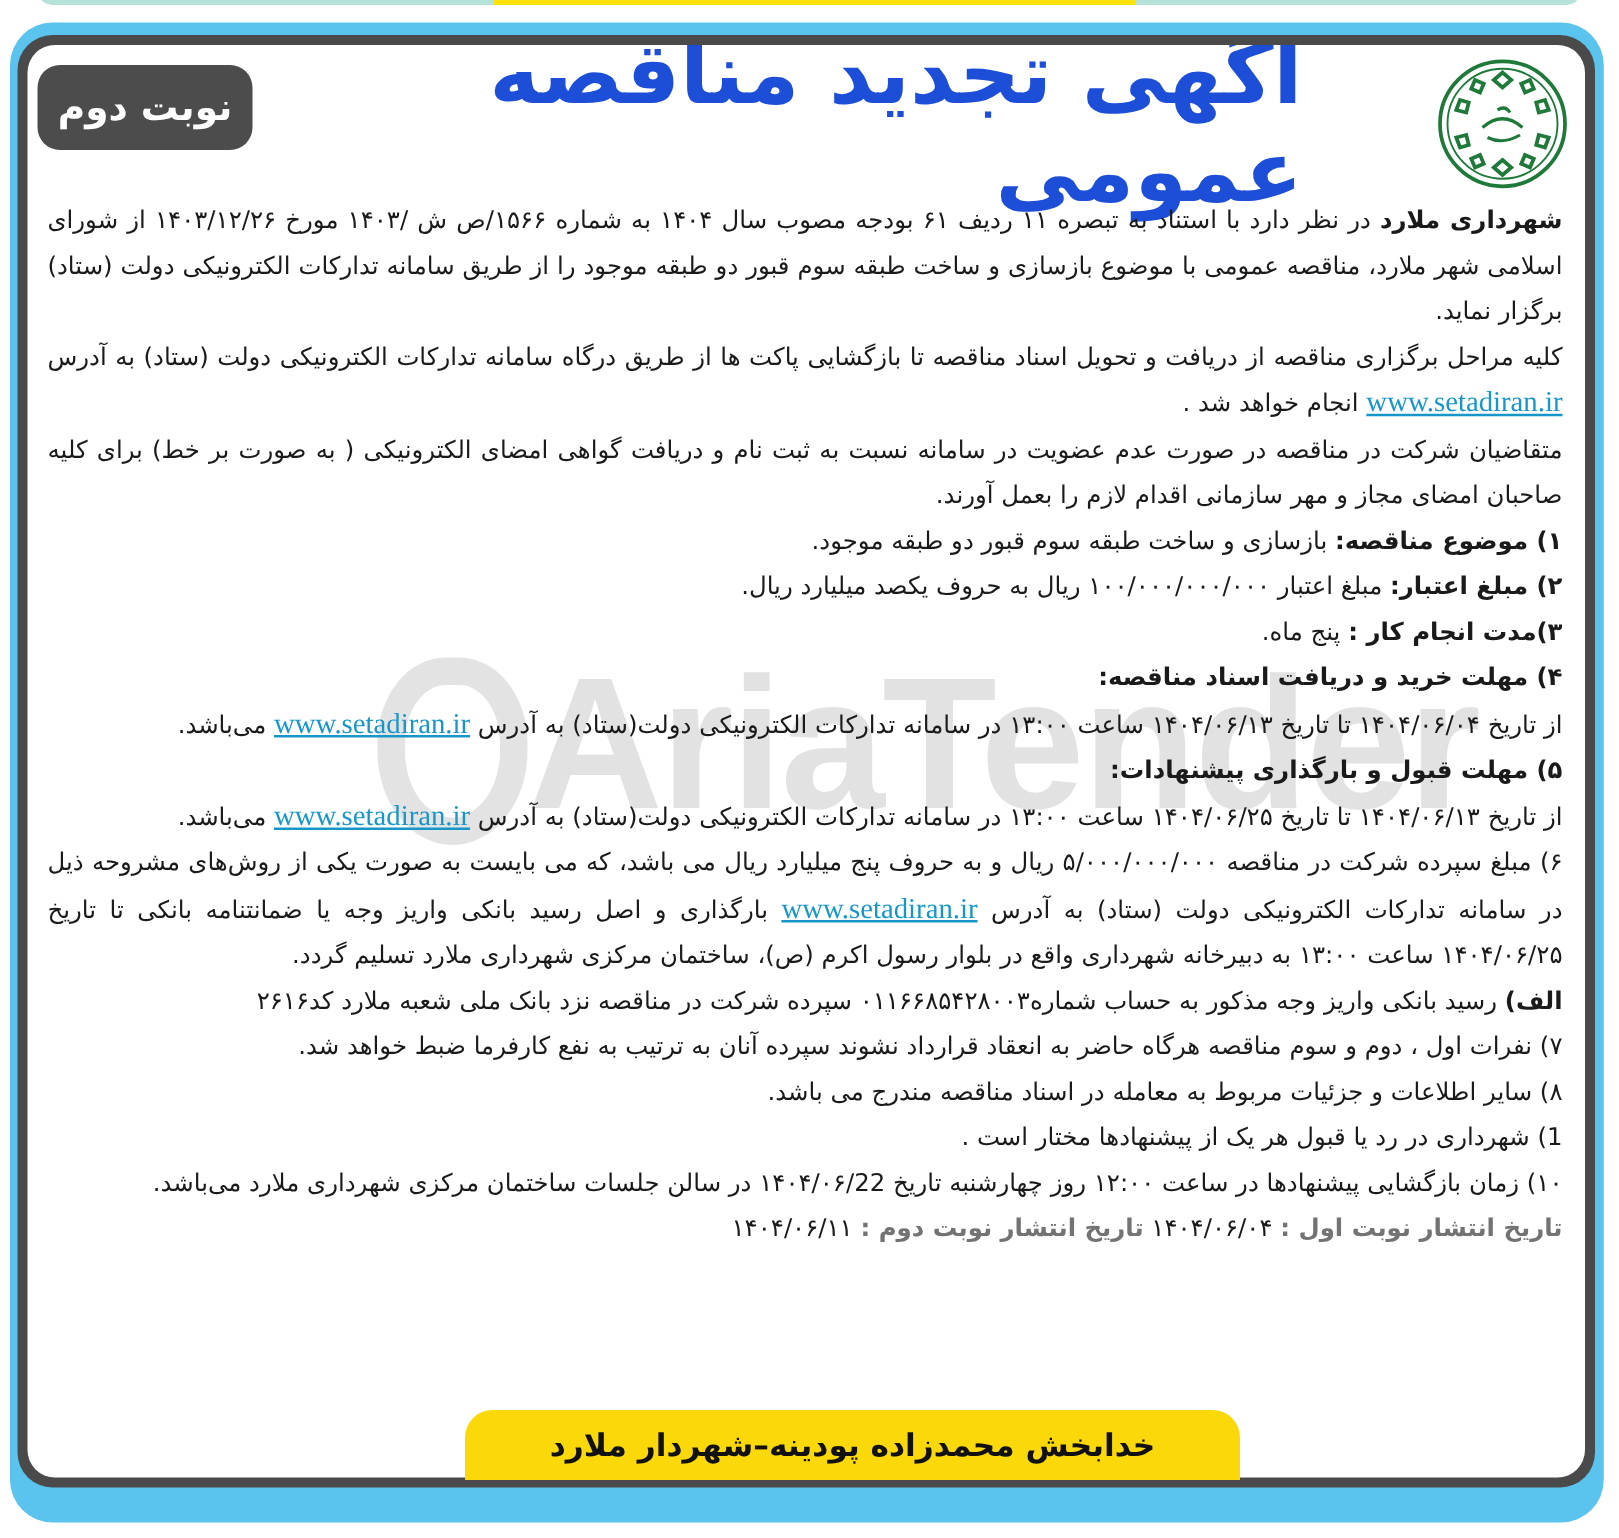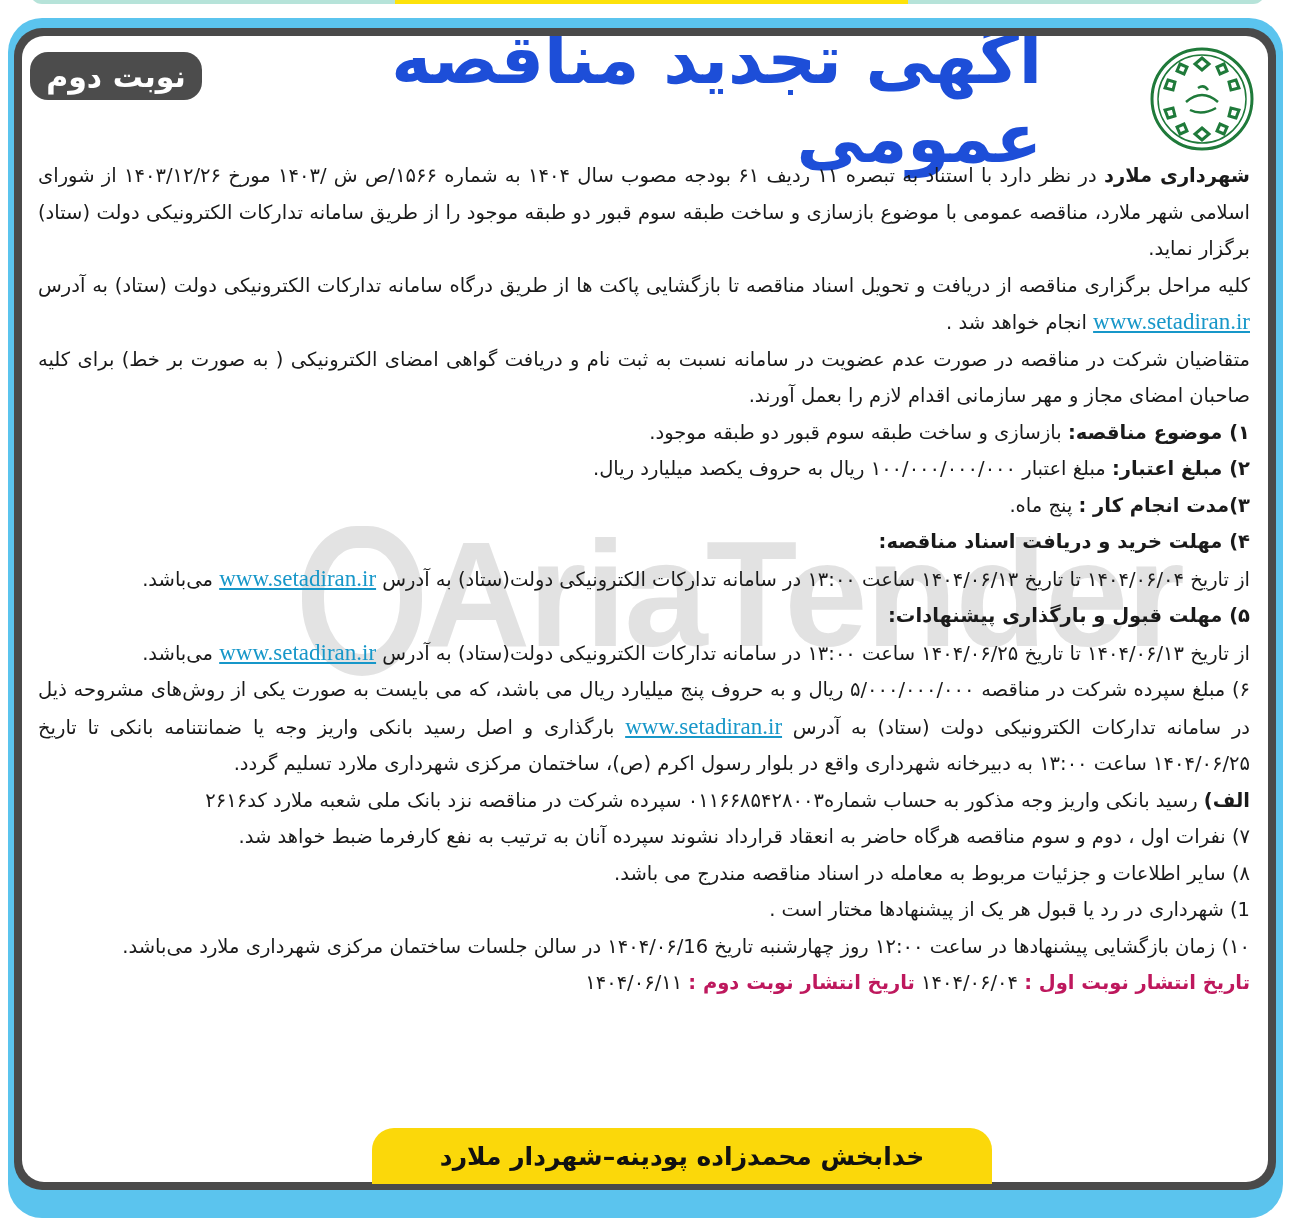--- a/index.html
+++ b/index.html
@@ -7,34 +7,34 @@
   body { position: relative; font-family: "DejaVu Sans", sans-serif; color: #1a1a1a; }
 
   .top-strip { position: absolute; left: 30px; top: -10px; width: 1235px; height: 14px; background: #b6e3d9; border-radius: 0 0 12px 12px; }
   .top-strip-yellow { position: absolute; left: 395px; top: -10px; width: 513px; height: 14px; background: #fde20a; }
 
   .blue-frame { position: absolute; left: 8px; top: 18px; width: 1275px; height: 1200px; background: #5bc4ee; border-radius: 34px; }
   .dark-frame { position: absolute; left: 14px; top: 28px; width: 1262px; height: 1162px; background: #4a4a4a; border-radius: 28px; }
   .paper { position: absolute; left: 22px; top: 36px; width: 1246px; height: 1146px; background: #ffffff; border-radius: 22px; overflow: hidden; }
 
   .logo { position: absolute; right: 14px; top: 8px; width: 104px; height: 110px; }
-  .badge { position: absolute; left: 8px; top: 16px; width: 172px; height: 48px; background: #4c4c4c; border-radius: 18px; color: #fff;
+  .badge { position: absolute; left: 8px; top: 16px; width: 172px; height: 68px; background: #4c4c4c; border-radius: 18px; color: #fff;
            font-size: 30px; font-weight: bold; display: flex; align-items: center; justify-content: center; direction: rtl; }
   .title { position: absolute; left: 240px; top: 8px; width: 780px; height: 110px; color: #1d4ed8; font-size: 68px; font-weight: bold;
            display: flex; align-items: center; justify-content: center; direction: rtl; letter-spacing: -2px; font-family: "DejaVu Sans", sans-serif; }
 
   .watermark { position: absolute; left: 280px; top: 472px; width: 700px; height: 180px; pointer-events: none; }
   .wm-text { position: absolute; left: 120px; top: 0; font-size: 150px; font-weight: bold; color: #d9d9d9; font-family: "Liberation Sans", sans-serif; letter-spacing: -2px; opacity: 0.75; }
   .wm-shield { position: absolute; left: 0; top: 18px; width: 120px; height: 150px; border: 22px solid #d9d9d9; border-radius: 50% 50% 55% 55%; opacity: 0.75; }
 
   .body { position: absolute; left: 16px; right: 18px; top: 122px; direction: rtl; text-align: justify; font-size: 19.5px; line-height: 36.5px; font-family: "DejaVu Sans", sans-serif; }
   .body p { margin: 0; }
   .b { font-weight: bold; }
   .link { color: #1797c9; text-decoration: underline; font-family: "Liberation Serif", serif; font-size: 23px; direction: ltr; unicode-bidi: embed; }
-  .red { color: #be185d; font-weight: bold; }
+  .red { color: #737373; font-weight: bold; }
 
   .sign-bar { position: absolute; left: 372px; top: 1128px; width: 620px; height: 56px; background: #fbd80a; border-radius: 22px 22px 0 0;
               display: flex; align-items: center; justify-content: center; direction: rtl; font-size: 25px; font-weight: bold; color: #111; }
 </style>
 </head>
 <body>
 
 <div class="top-strip"></div>
 <div class="top-strip-yellow"></div>
 
@@ -99,20 +99,20 @@
     </p>
     <p>
       <span>۶) مبلغ  سپرده شرکت در مناقصه ۵/۰۰۰/۰۰۰/۰۰۰ ریال و به حروف پنج میلیارد ریال می باشد، که می بایست به صورت یکی از روش‌های مشروحه ذیل در سامانه تدارکات الکترونیکی دولت (ستاد) به آدرس </span><a class="link">www.setadiran.ir</a><span>  بارگذاری و اصل رسید بانکی واریز وجه یا ضمانتنامه بانکی تا تاریخ ۱۴۰۴/۰۶/۲۵ ساعت ۱۳:۰۰ به دبیرخانه شهرداری واقع در بلوار رسول اکرم (ص)، ساختمان مرکزی شهرداری ملارد تسلیم گردد.</span>
     </p>
     <p>
       <span class="b">الف)</span><span> رسید بانکی واریز وجه مذکور به حساب شماره۰۱۱۶۶۸۵۴۲۸۰۰۳ سپرده شرکت در مناقصه نزد بانک ملی شعبه ملارد کد۲۶۱۶</span>
     </p>
     <p>۷) نفرات اول ، دوم و سوم مناقصه هرگاه حاضر به انعقاد قرارداد نشوند سپرده آنان به ترتیب به نفع کارفرما ضبط خواهد شد.</p>
     <p>۸) سایر اطلاعات و جزئیات مربوط به معامله در اسناد مناقصه مندرج می باشد.</p>
     <p>1) شهرداری در رد یا قبول هر یک از پیشنهادها مختار است .</p>
-    <p>۱۰) زمان بازگشایی پیشنهادها در ساعت ۱۲:۰۰ روز چهارشنبه تاریخ ۱۴۰۴/۰۶/16 در سالن جلسات ساختمان مرکزی شهرداری ملارد می‌باشد.</p>
+    <p>۱۰) زمان بازگشایی پیشنهادها در ساعت ۱۲:۰۰ روز چهارشنبه تاریخ ۱۴۰۴/۰۶/22 در سالن جلسات ساختمان مرکزی شهرداری ملارد می‌باشد.</p>
     <p>
       <span class="red">تاریخ انتشار نوبت اول :</span><span> ۱۴۰۴/۰۶/۰۴ </span><span class="red">تاریخ انتشار نوبت دوم :</span><span> ۱۴۰۴/۰۶/۱۱</span>
     </p>
   </div>
 </div>
 
 <div class="sign-bar">خدابخش محمدزاده پودینه–شهردار ملارد</div>
 
 </body></html>

